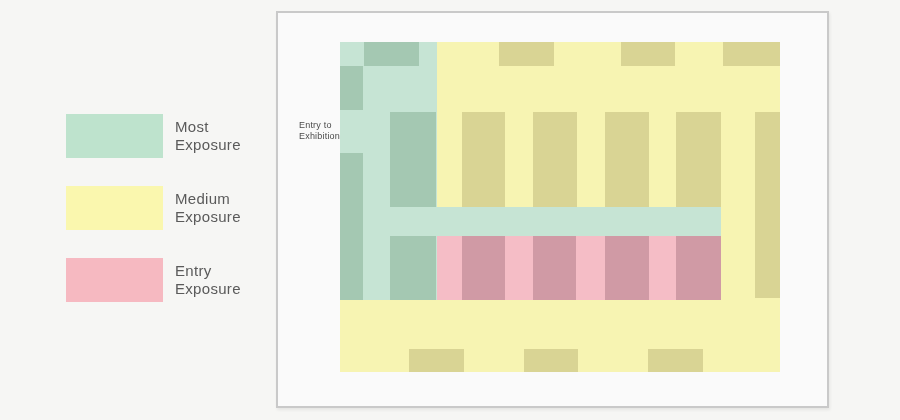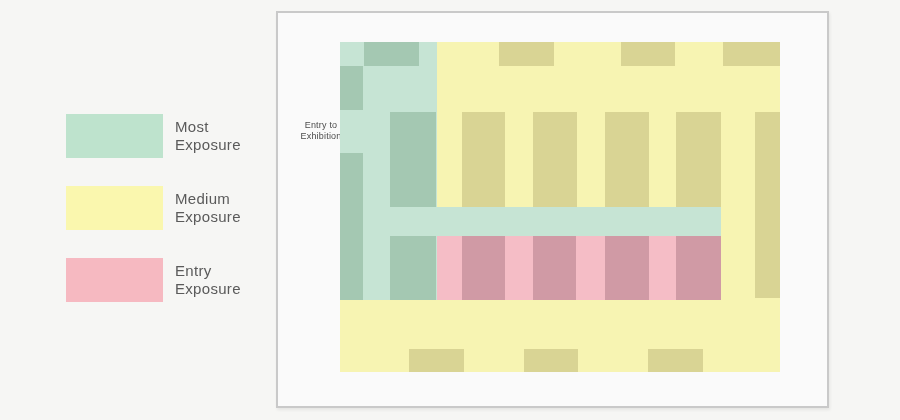--- a/index.html
+++ b/index.html
@@ -35,21 +35,20 @@
   .floorplan { position: absolute; left: 340px; top: 42px; }
   .fp-rect { position: absolute; }
 
   
   .entry-label {
     position: absolute; left: 299px; top: 120px;
     width: 44px;
     font-size: 9px; line-height: 10.5px;
     letter-spacing: 0.2px;
     color: #4c4c4c;
-    text-align: center;
   }
   .entry-arrow { position: absolute; left: 354px; top: 127px; width: 19px; height: 10px; }
   .entry-arrow .shaft { position: absolute; left: 0; top: 3px; width: 11px; height: 4px; }
   .entry-arrow .head {
     position: absolute; left: 11px; top: 0;
     width: 0; height: 0;
     border-top: 5px solid transparent;
     border-bottom: 5px solid transparent;
     border-left: 8px solid #3d3d35;
   }

